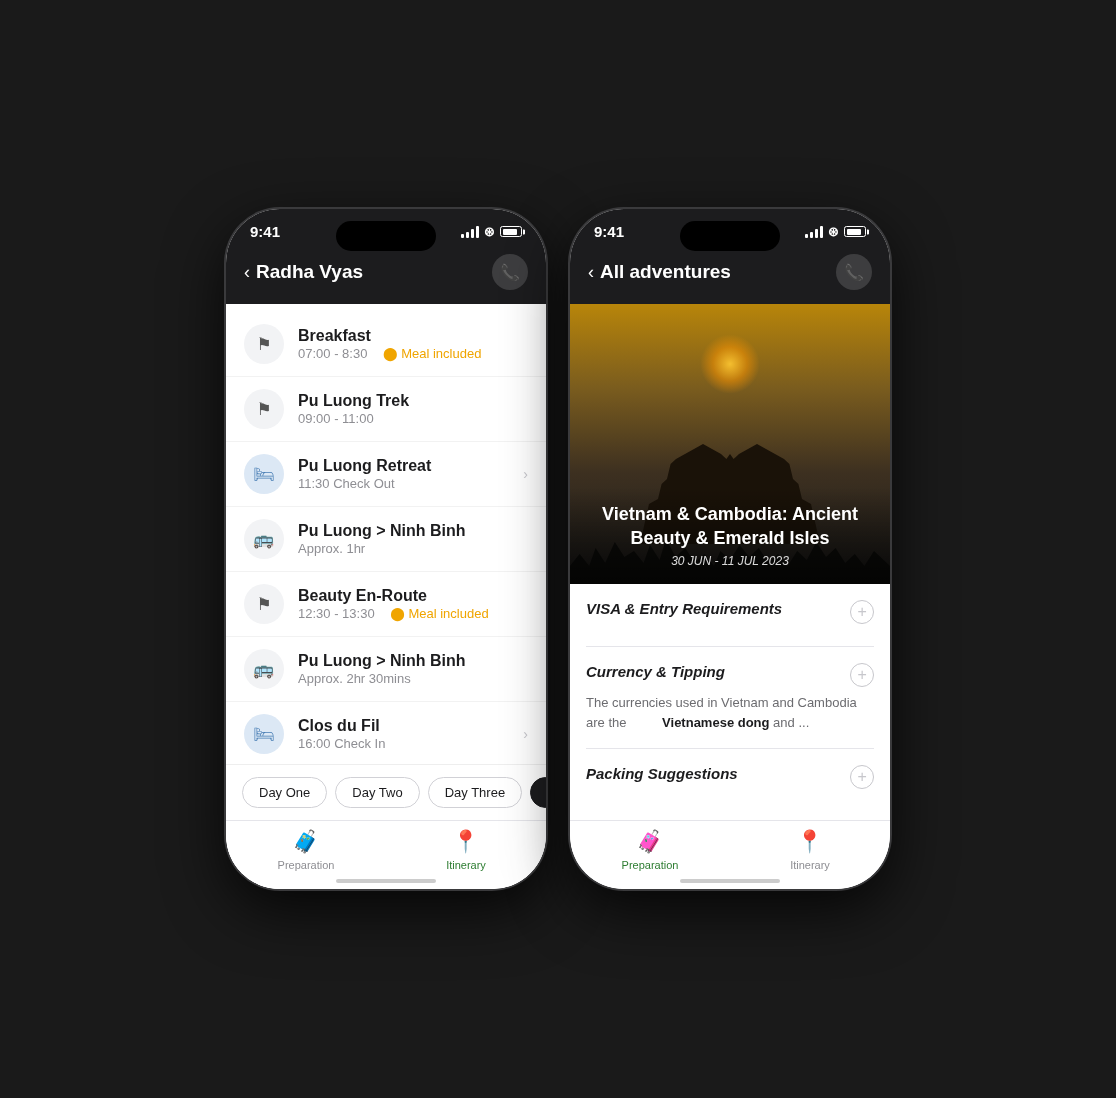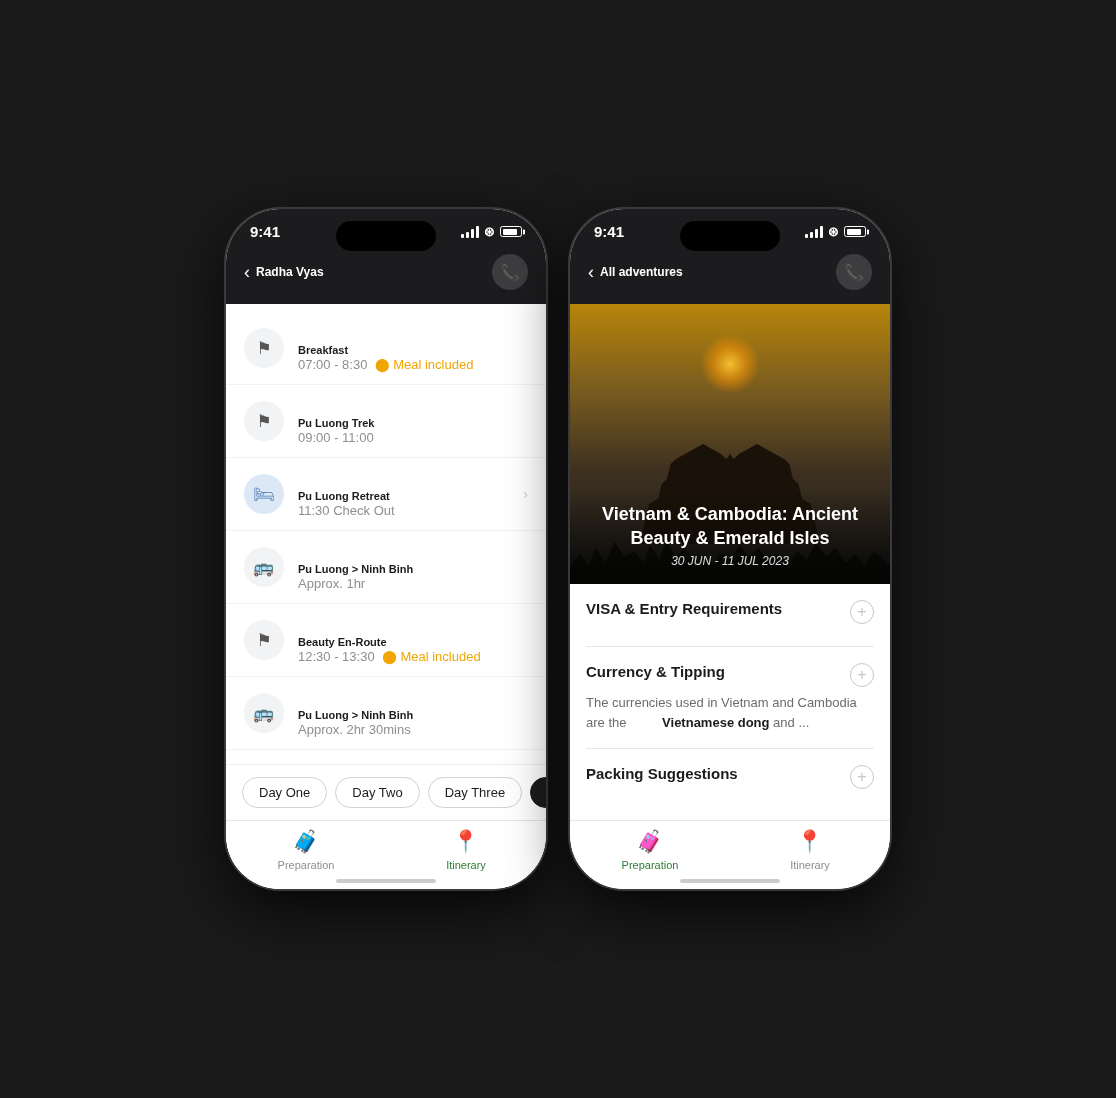--- a/index.html
+++ b/index.html
@@ -82,21 +82,21 @@
     .nav-header {
       background: #1c1c1e;
       display: flex;
       align-items: center;
       justify-content: space-between;
       padding: 8px 18px 14px;
       flex-shrink: 0;
     }
     .nav-left { display: flex; align-items: center; gap: 6px; color: #fff; }
     .nav-back { color: #fff; font-size: 18px; }
-    .nav-title { color: #fff; font-size: 12px; font-weight: 600; }
+    .nav-title { color: #fff; font-size: 19px; font-weight: 600; }
     .nav-action {
       width: 36px; height: 36px; border-radius: 50%;
       background: rgba(255,255,255,0.15);
       display: flex; align-items: center; justify-content: center;
       color: #fff; font-size: 16px;
     }
 
     
     .content {
       flex: 1;
@@ -122,23 +122,23 @@
     .item-icon {
       width: 40px; height: 40px; border-radius: 50%;
       background: #f2f3f5;
       display: flex; align-items: center; justify-content: center;
       flex-shrink: 0;
       font-size: 17px;
       color: #555;
     }
     .item-icon.blue-bg { background: #dce8f5; color: #4a7fb5; }
     .item-details { flex: 1; }
-    .item-title { font-size: 11px; font-weight: 600; color: #1c1c1e; margin-top: 20px; }
+    .item-title { font-size: 16px; font-weight: 600; color: #1c1c1e; }
     .item-subtitle { font-size: 13px; color: #8e8e93; margin-top: 1px; }
-    .meal-tag { color: #f0a500; font-weight: 500; margin-left: 4px; }
+    .meal-tag { color: #f0a500; font-weight: 500; margin-left: 12px; }
     .item-chevron { color: #c7c7cc; font-size: 14px; }
 
     
     .day-tabs {
       display: flex;
       gap: 8px;
       padding: 12px 16px;
       background: #fff;
       border-top: 1px solid #eee;
       overflow-x: auto;
@@ -277,20 +277,21 @@
     .info-section {
       padding: 16px 0;
       border-bottom: 1px solid #e5e5ea;
     }
     .info-section:last-child { border-bottom: none; }
     .info-header {
       display: flex;
       justify-content: flex-start;
       align-items: flex-start;
       margin-bottom: 6px;
+      font-style: italic;
     }
     .info-title { font-size: 15px; font-weight: 700; color: #1c1c1e; flex: 1; padding-right: 8px; }
     .info-plus {
       width: 24px; height: 24px; border-radius: 50%;
       border: 1.5px solid #c7c7cc;
       display: flex; align-items: center; justify-content: center;
       color: #c7c7cc; font-size: 16px; flex-shrink: 0;
     }
     .info-body { font-size: 13px; color: #6c6c70; line-height: 1.5; }
     .info-body strong { font-weight: 600; color: #1c1c1e; margin-left: 32px; }

